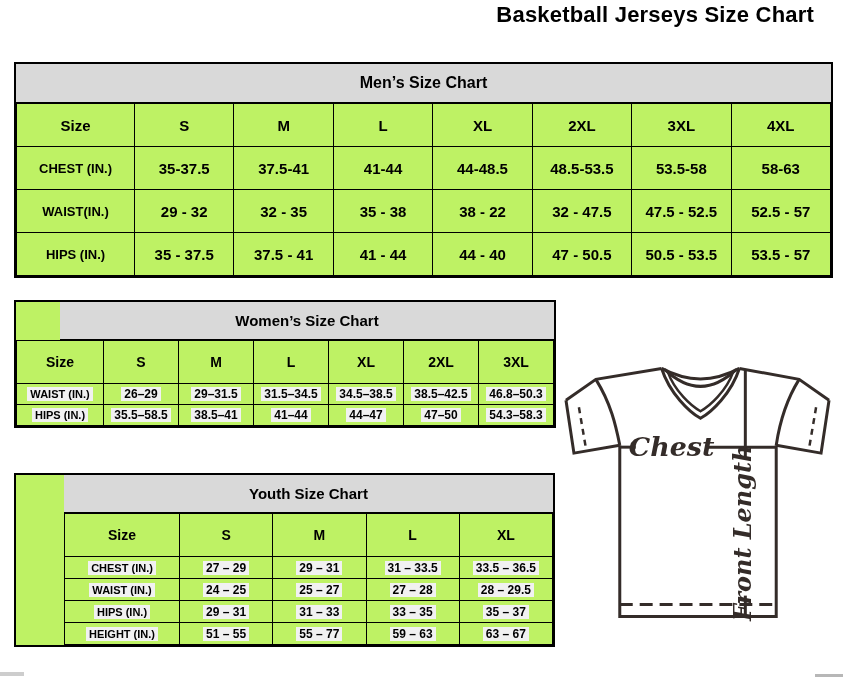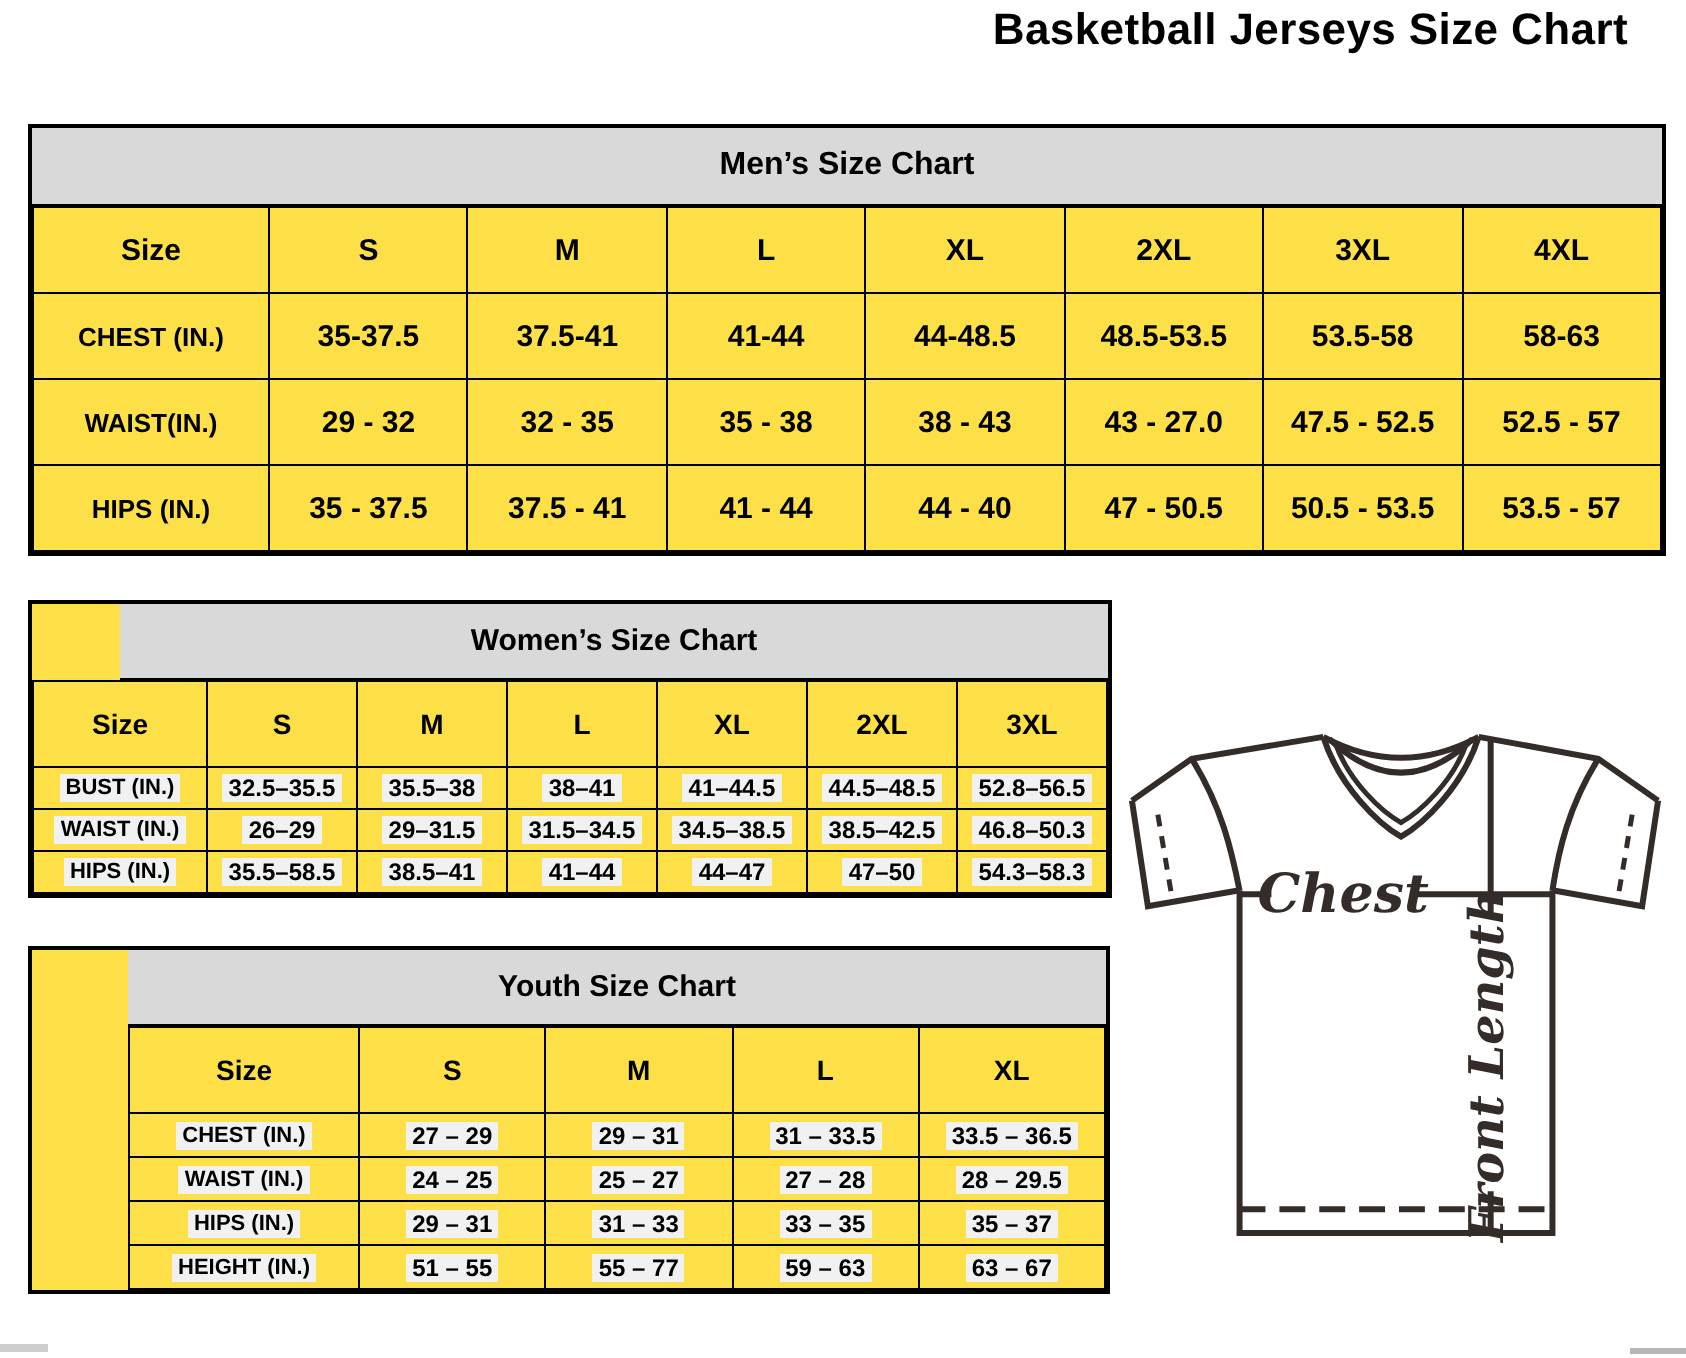--- a/index.html
+++ b/index.html
@@ -6,21 +6,21 @@
   .page {
     position:relative; width:843px; height:679px; background:#ffffff;
     font-family:"Liberation Sans", sans-serif; color:#000;
     overflow:hidden;
   }
   .page-title {
     position:absolute; left:14px; top:2px; width:800px;
     text-align:right; font-size:22px; font-weight:bold; margin:0;
     letter-spacing:0.2px;
   }
-  .tbl { position:absolute; border:2px solid #000; background:#fde047; }
+  .tbl { position:absolute; border:2px solid #000; background:#bef264; }
   .tbl-caption {
     background:#d9d9d9; border-bottom:1px solid #000;
     display:flex; align-items:center; justify-content:center;
     font-weight:bold;
   }
   .size-table { border-collapse:collapse; table-layout:fixed; width:100%; }
   .size-table th, .size-table td {
     border:1px solid #000; text-align:center; vertical-align:middle;
     font-weight:bold; padding:0; overflow:hidden; white-space:nowrap;
   }
@@ -92,22 +92,22 @@
             <td><span>44-48.5</span></td>
             <td><span>48.5-53.5</span></td>
             <td><span>53.5-58</span></td>
             <td><span>58-63</span></td>
           </tr>
           <tr>
             <td><span>WAIST(IN.)</span></td>
             <td><span>29 - 32</span></td>
             <td><span>32 - 35</span></td>
             <td><span>35 - 38</span></td>
-            <td><span>38 - 43</span></td>
-            <td><span>43 - 27.0</span></td>
+            <td><span>38 - 22</span></td>
+            <td><span>32 - 47.5</span></td>
             <td><span>47.5 - 52.5</span></td>
             <td><span>52.5 - 57</span></td>
           </tr>
           <tr>
             <td><span>HIPS (IN.)</span></td>
             <td><span>35 - 37.5</span></td>
             <td><span>37.5 - 41</span></td>
             <td><span>41 - 44</span></td>
             <td><span>44 - 40</span></td>
             <td><span>47 - 50.5</span></td>
@@ -127,29 +127,20 @@
             <th>S</th>
             <th>M</th>
             <th>L</th>
             <th>XL</th>
             <th>2XL</th>
             <th>3XL</th>
           </tr>
         </thead>
       <tbody>
           <tr>
-            <td><span>BUST (IN.)</span></td>
-            <td><span>32.5–35.5</span></td>
-            <td><span>35.5–38</span></td>
-            <td><span>38–41</span></td>
-            <td><span>41–44.5</span></td>
-            <td><span>44.5–48.5</span></td>
-            <td><span>52.8–56.5</span></td>
-          </tr>
-          <tr>
             <td><span>WAIST (IN.)</span></td>
             <td><span>26–29</span></td>
             <td><span>29–31.5</span></td>
             <td><span>31.5–34.5</span></td>
             <td><span>34.5–38.5</span></td>
             <td><span>38.5–42.5</span></td>
             <td><span>46.8–50.3</span></td>
           </tr>
           <tr>
             <td><span>HIPS (IN.)</span></td>

